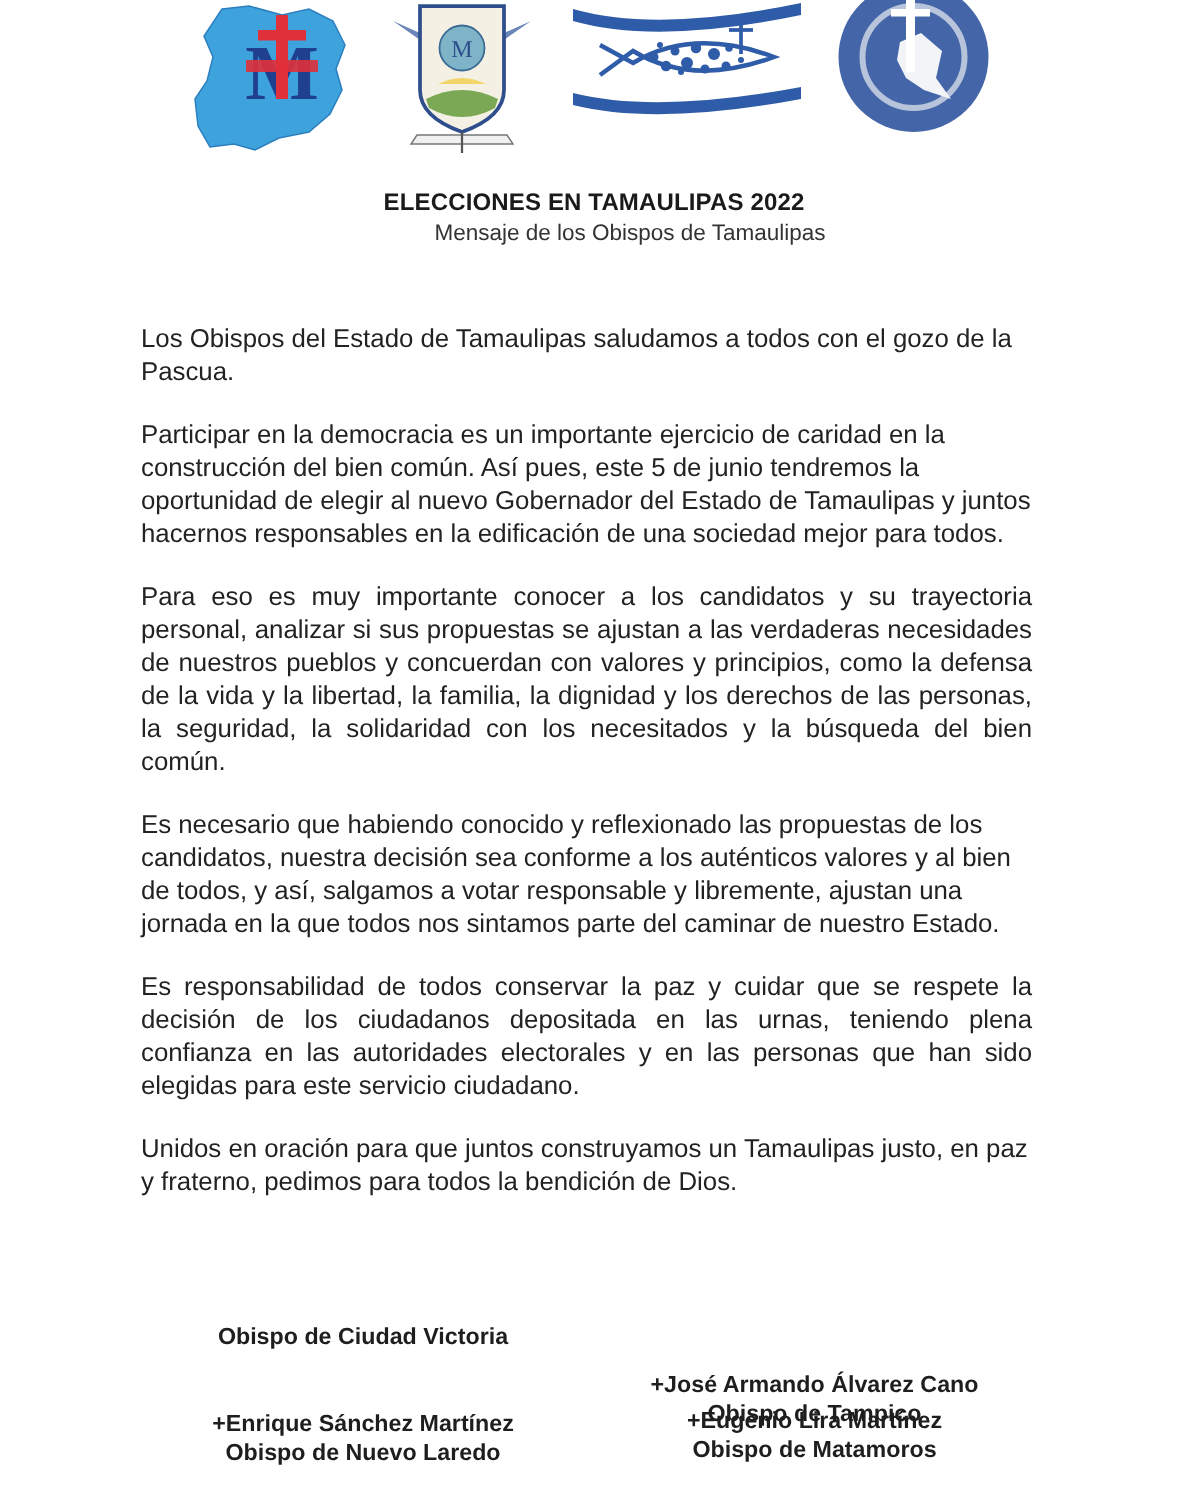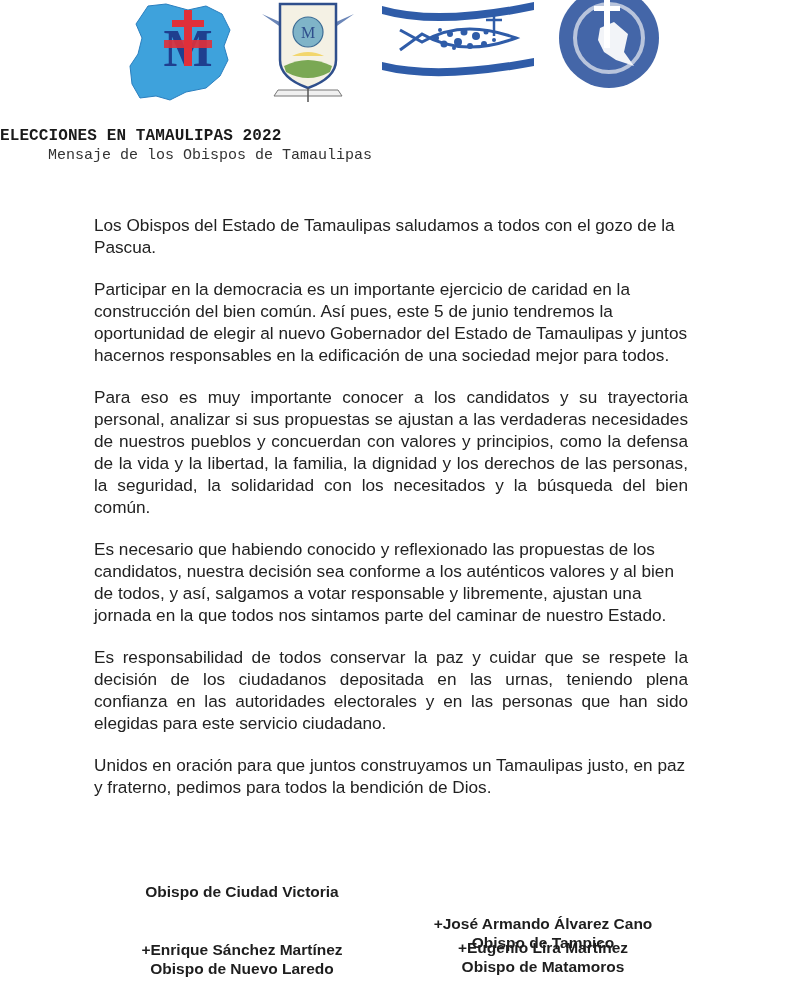--- a/index.html
+++ b/index.html
@@ -1,20 +1,20 @@
 <!DOCTYPE html>
 <html><head>
 <meta charset="utf-8">
 <style>
   html, body { margin:0; padding:0; background:#ffffff; }
   body { width:792px; height:991px; position:relative; overflow:hidden;
          font-family:"Liberation Sans", "DejaVu Sans", sans-serif; color:#1e1e1e; }
   .logos { position:absolute; top:0; left:0; width:792px; height:110px; }
   .logo { position:absolute; }
-  .title-block { position:absolute; top:126px; left:0; width:792px; text-align:left;font-family:Liberation Mono, monospace; }
+  .title-block { position:absolute; top:126px; left:0; width:792px; text-align:center; }
   .title { font-weight:bold; font-size:16px; color:#1a1a1a; letter-spacing:0.1px; line-height:20px; }
   .subtitle { font-size:15px; color:#333; line-height:20px;padding-left:48px; }
   .body-text { position:absolute; top:214px; left:94px; width:610px; font-size:17.2px; line-height:22px; color:#222; }
   .body-text p { margin:0 16px 20px 0; }
   .body-text p.j { text-align:justify; }
   .sigs { position:absolute; top:882px; left:0; width:792px; }
   .sig { position:absolute; width:300px; text-align:center; font-weight:bold; font-size:15.5px; line-height:19px; color:#1e1e1e; }
 </style>
 </head>
 <body>

